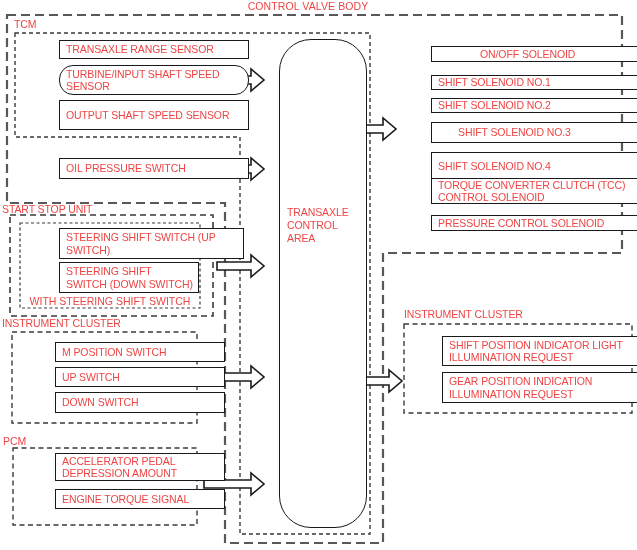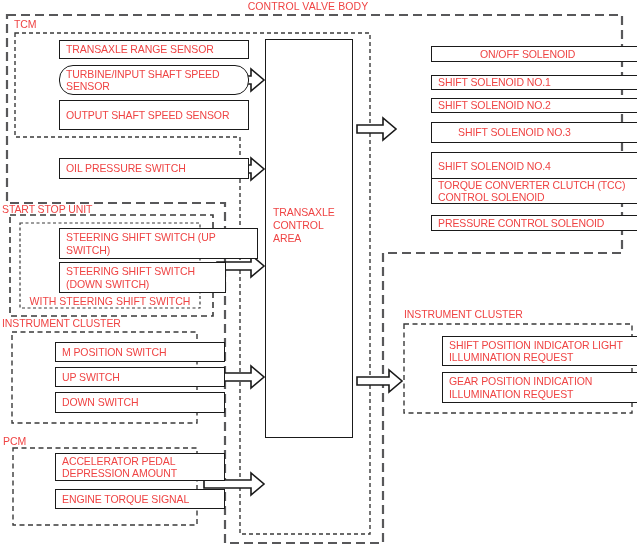--- a/index.html
+++ b/index.html
@@ -72,24 +72,24 @@
   </div>
   <div class="abs sbox" style="left:27px;top:100px;width:190px;height:30px;">
     <span>OUTPUT SHAFT SPEED SENSOR</span>
   </div>
 
   <div class="abs sbox" style="left:27px;top:158px;width:190px;height:21px;">
     <span>OIL PRESSURE SWITCH</span>
   </div>
 
   <div class="abs seclabel" style="left:2px;top:204px;">START STOP UNIT</div>
-  <div class="abs sbox" style="left:27px;top:228px;width:199px;height:31px;">
+  <div class="abs sbox" style="left:27px;top:228px;width:185px;height:31px;">
     <span>STEERING SHIFT SWITCH (UP SWITCH)</span>
   </div>
-  <div class="abs sbox" style="left:27px;top:262px;width:167px;height:31px;">
+  <div class="abs sbox" style="left:27px;top:262px;width:140px;height:31px;">
     <span>STEERING SHIFT SWITCH (DOWN SWITCH)</span>
   </div>
   <div class="abs caption" style="left:22px;top:296px;width:176px;">WITH STEERING SHIFT SWITCH</div>
 
   <div class="abs seclabel" style="left:2px;top:318px;">INSTRUMENT CLUSTER</div>
   <div class="abs sbox" style="left:23px;top:342px;width:170px;height:20px;">
     <span>M POSITION SWITCH</span>
   </div>
   <div class="abs sbox" style="left:23px;top:367px;width:170px;height:20px;">
     <span>UP SWITCH</span>
@@ -99,21 +99,21 @@
   </div>
 
   <div class="abs seclabel" style="left:3px;top:436px;">PCM</div>
   <div class="abs sbox" style="left:23px;top:453px;width:170px;height:28px;">
     <span>ACCELERATOR PEDAL DEPRESSION AMOUNT</span>
   </div>
   <div class="abs sbox" style="left:23px;top:489px;width:170px;height:20px;">
     <span>ENGINE TORQUE SIGNAL</span>
   </div>
 
-  <div class="abs tca" style="left:265px;top:39px;width:88px;height:399px;">
+  <div class="abs tca" style="left:279px;top:39px;width:88px;height:489px;border-radius:32px;">
     <span>TRANSAXLE CONTROL AREA</span>
   </div>
 
   <div class="abs sbox" style="left:399px;top:46px;width:213px;height:16px;padding-left:48px;">
     <span>ON/OFF SOLENOID</span>
   </div>
   <div class="abs sbox" style="left:399px;top:75px;width:213px;height:15px;">
     <span>SHIFT SOLENOID NO.1</span>
   </div>
   <div class="abs sbox" style="left:399px;top:98px;width:213px;height:15px;">

